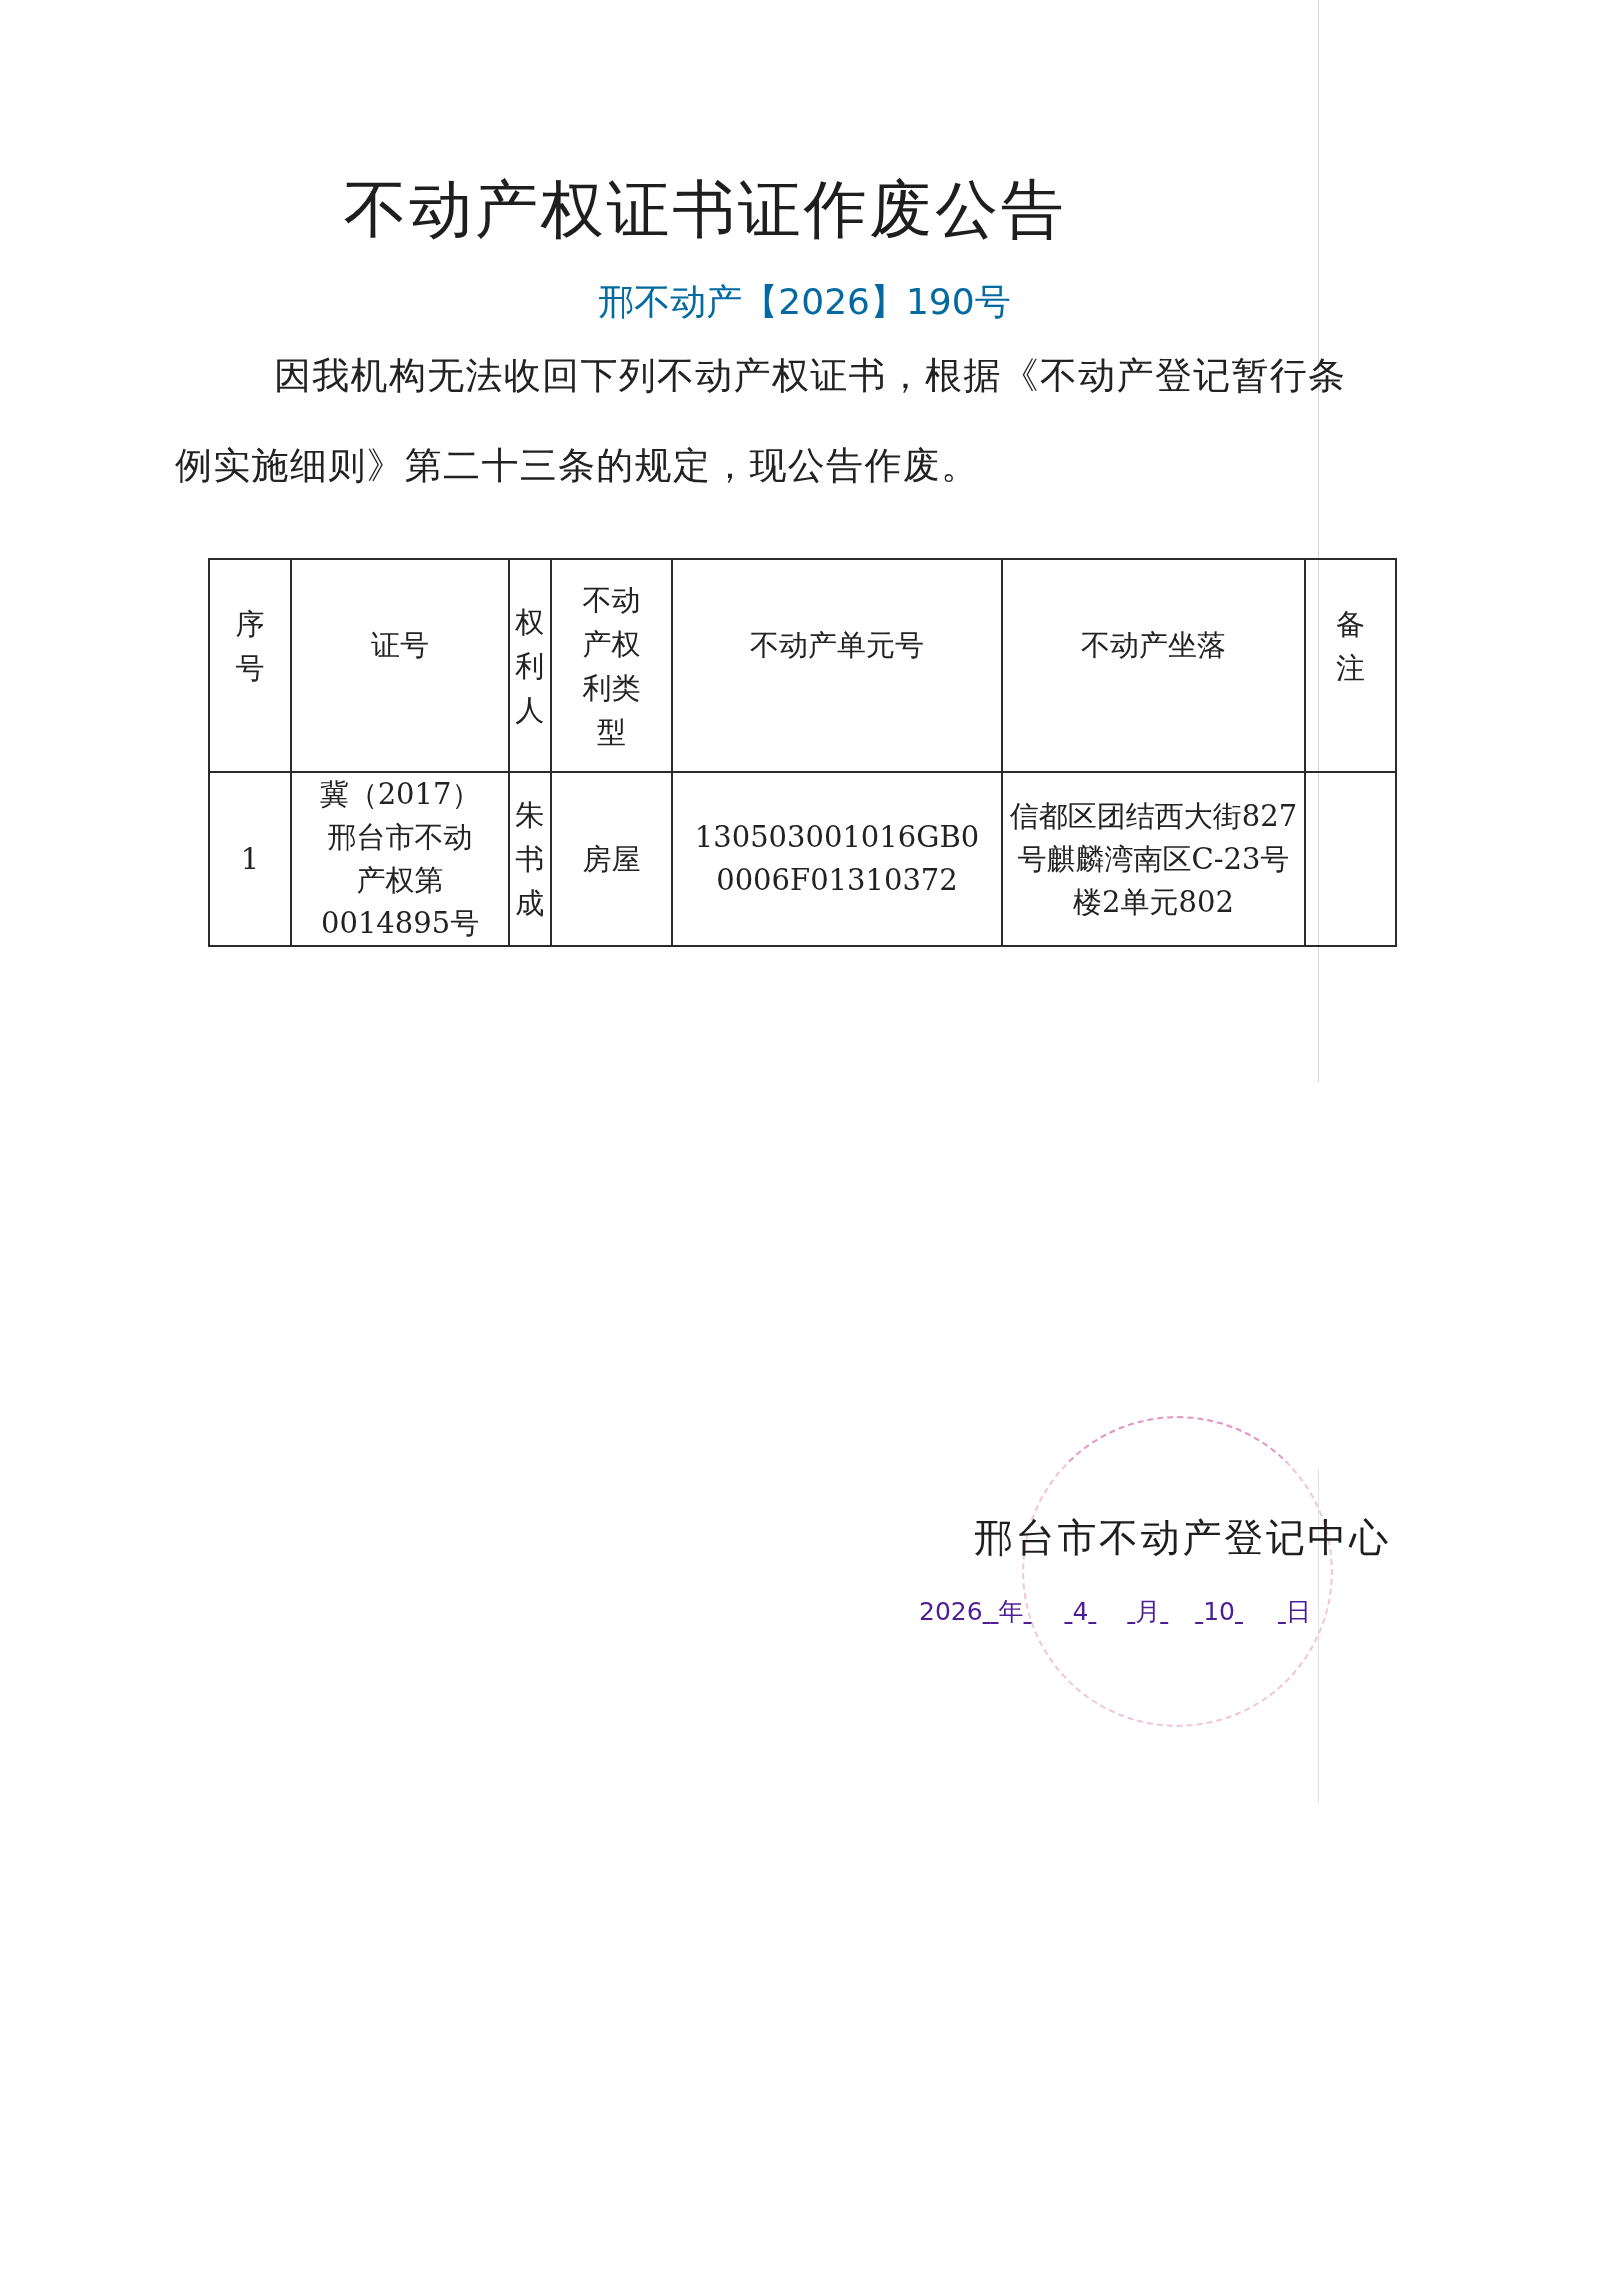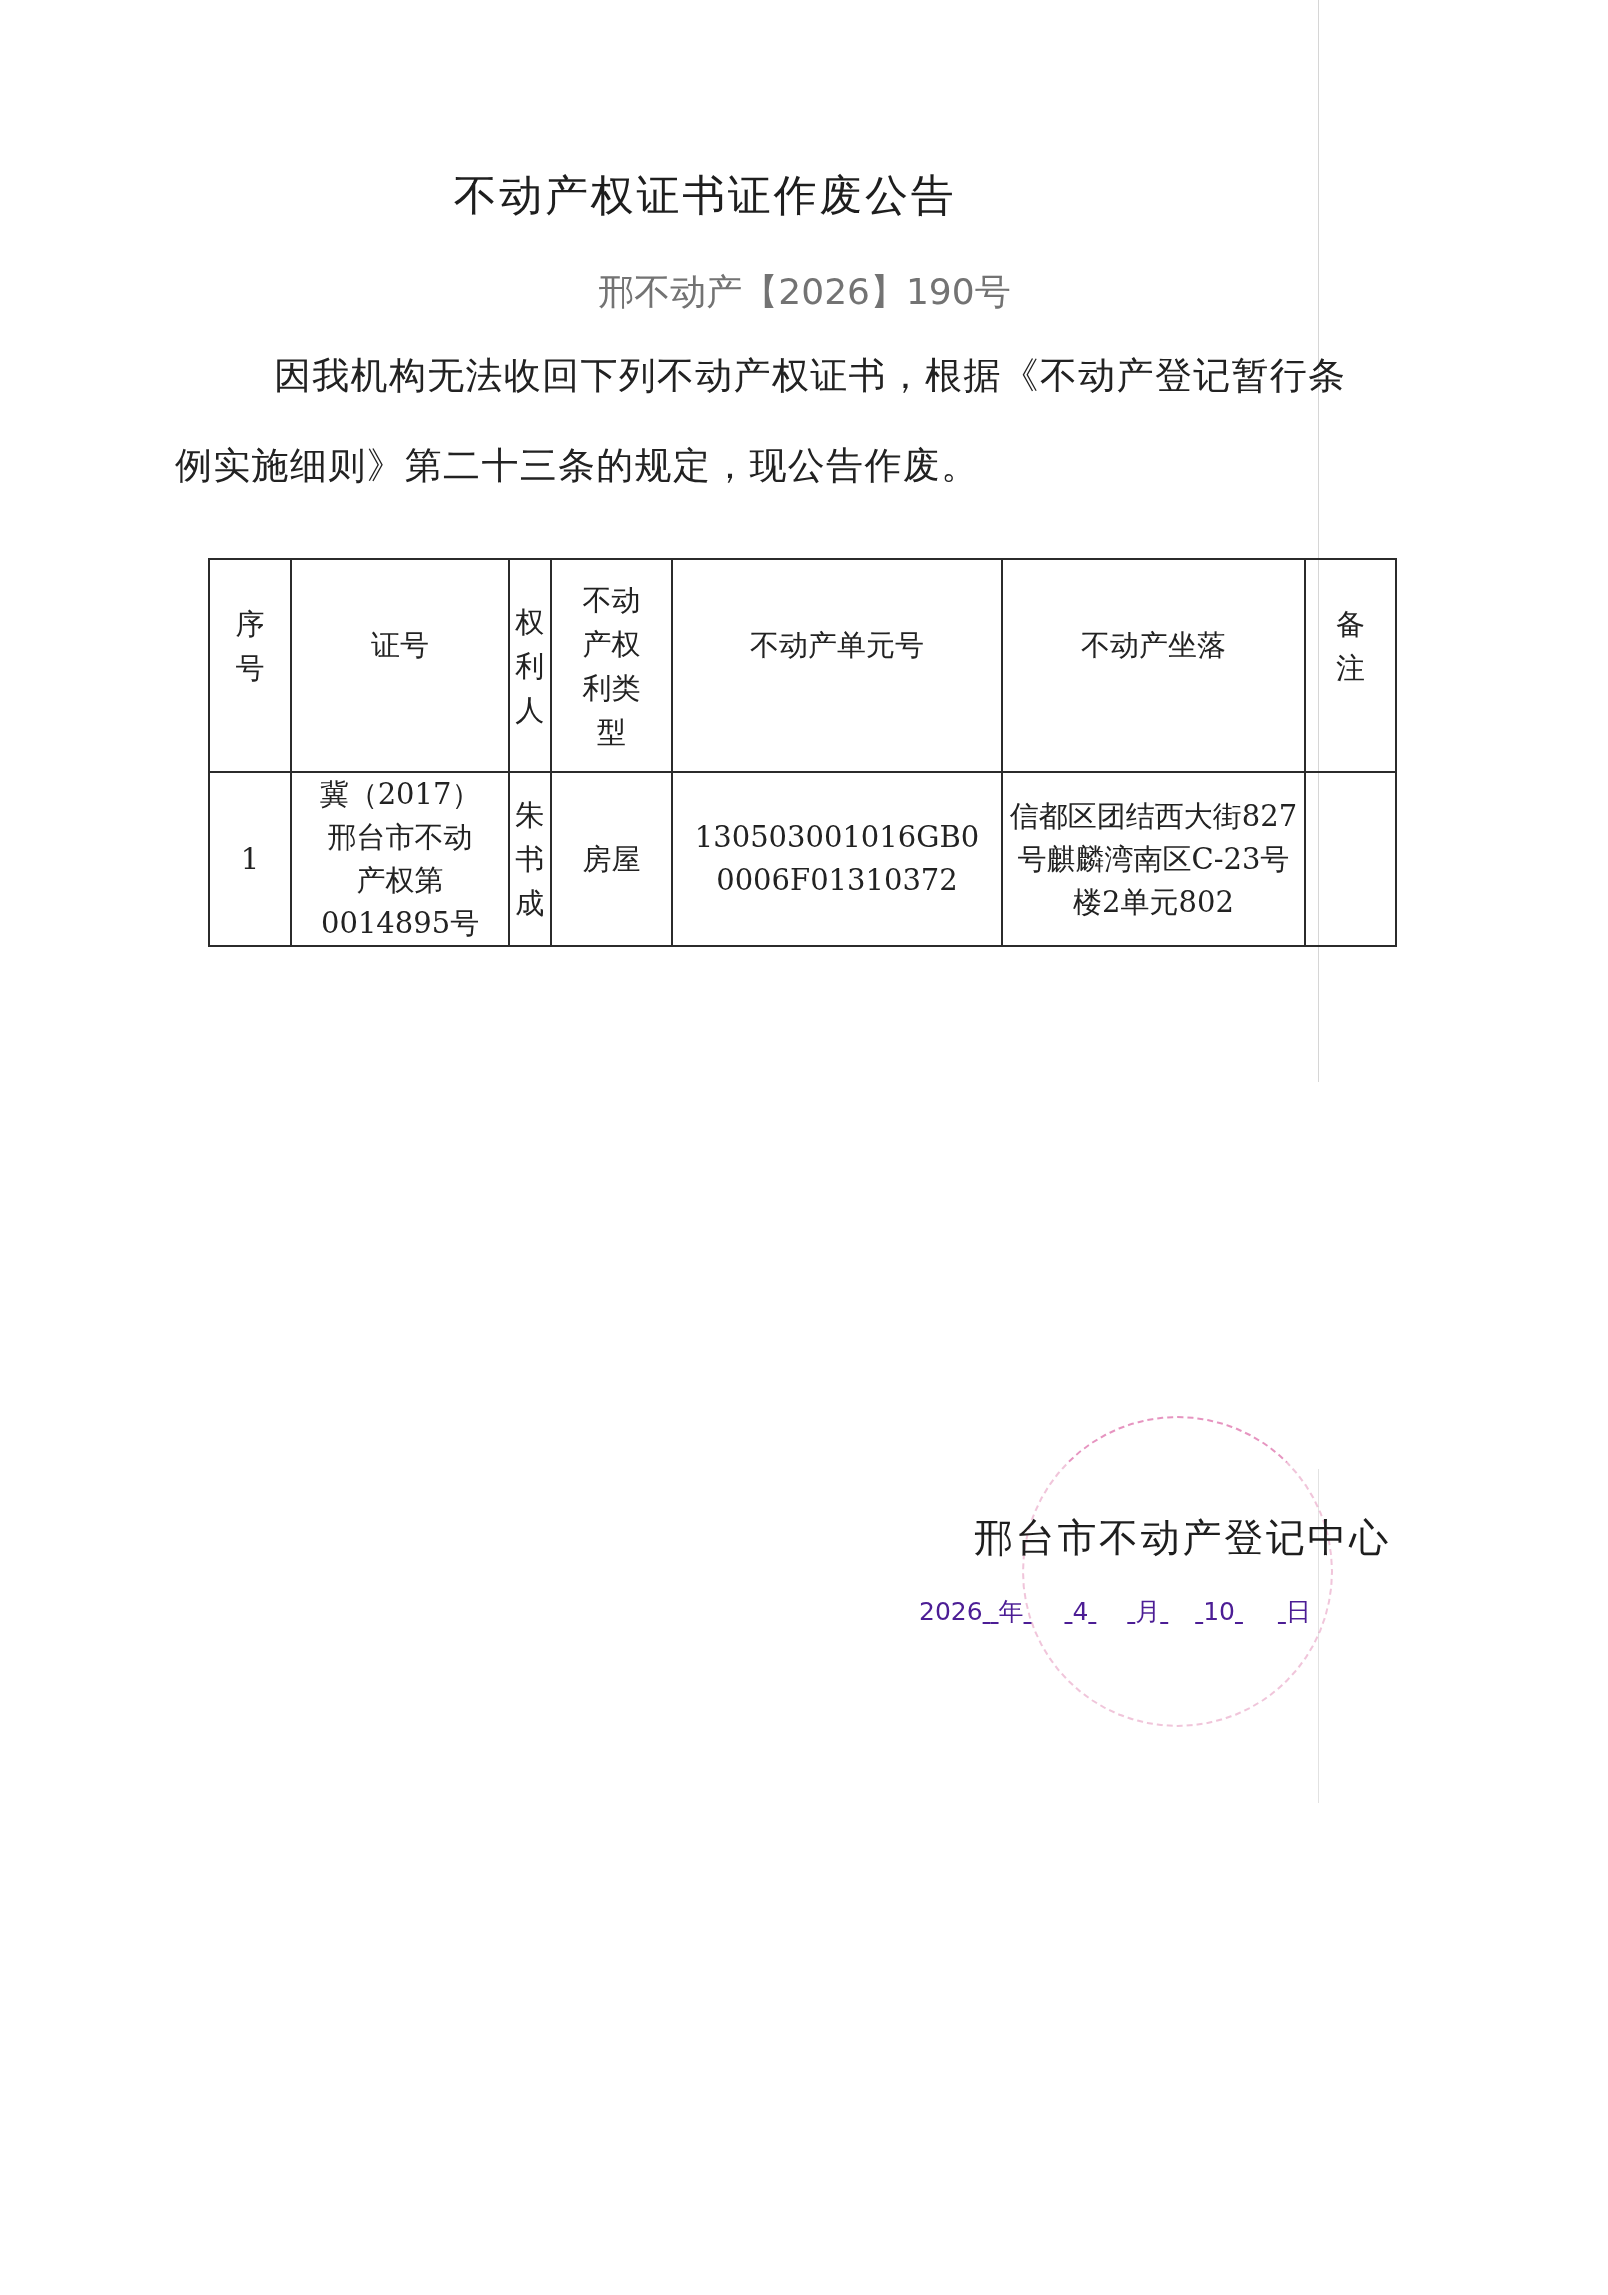--- a/index.html
+++ b/index.html
@@ -11,25 +11,25 @@
   .scan-line {
     position: absolute; left: 1318px; top: 0; width: 0.7px; height: 1082px;
     background: #d6d6d6;
   }
   .scan-line2 {
     position: absolute; left: 1318px; top: 1469px; width: 0.7px; height: 334px;
     background: #e2e2e2;
   }
   .title {
     position: absolute; top: 167px; left: 0; width: 1410px; text-align: center;
-    font-size: 43px; letter-spacing: 2.7px; color: #1e1e1e;
+    font-size: 63px; letter-spacing: 2.7px; color: #1e1e1e;
   }
   .docno {
-    position: absolute; top: 268px; left: 0; width: 1609px; text-align: center;
-    font-size: 36px; color: #737373;
+    position: absolute; top: 278px; left: 0; width: 1609px; text-align: center;
+    font-size: 36px; color: #0369a1;
   }
   .body-line {
     position: absolute; font-size: 37px; letter-spacing: 1.3px; color: #222; white-space: nowrap;
   }
   .line1 { top: 351px; left: 274px; }
   .line2 { top: 441px; left: 175px; }
 
   table.notice {
     position: absolute; left: 208px; top: 558px; width: 1189px;
     border-collapse: collapse; table-layout: fixed;

